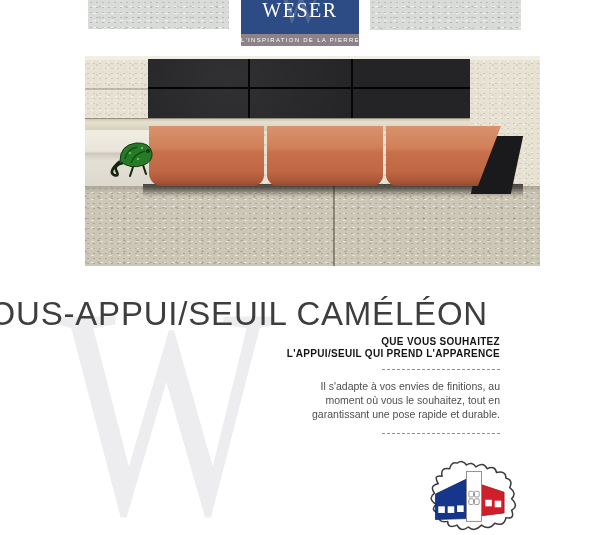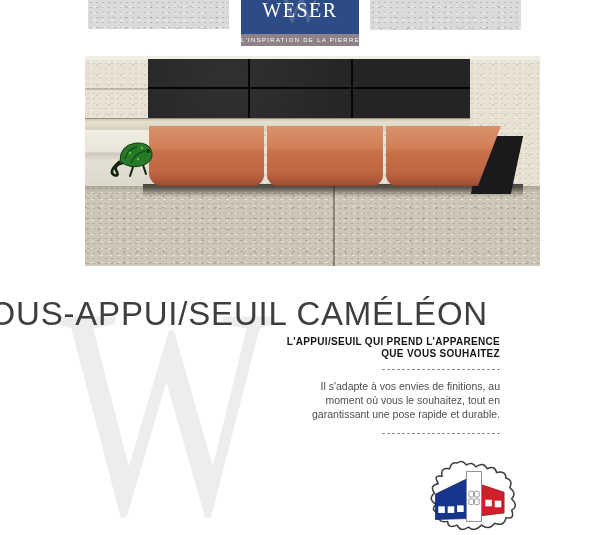--- a/index.html
+++ b/index.html
@@ -176,22 +176,22 @@
       <circle cx="35" cy="27" r="1.2" fill="#5ec24a"></circle>
       <circle cx="39" cy="16" r="1.2" fill="#5ec24a"></circle>
     </svg>
   </div>
 
   <div class="watermark-w">W</div>
 
   <h1 class="title">SOUS-APPUI/SEUIL CAMÉLÉON</h1>
 
   <div class="feature">
+    <div class="feature-heading">QUE VOUS SOUHAITEZ</div>
     <div class="feature-heading">L'APPUI/SEUIL QUI PREND L'APPARENCE</div>
-    <div class="feature-heading">QUE VOUS SOUHAITEZ</div>
     <div class="sep"></div>
     <div class="feature-body">Il s'adapte à vos envies de finitions, au moment où vous le souhaitez, tout en garantissant une pose rapide et durable.</div>
     <div class="sep sep2"></div>
   </div>
 
   <svg class="france" viewBox="0 0 100 78">
     <path d="M32,4 Q38,0 42,6 Q48,2 52,8 Q60,2 64,10 Q72,6 74,14 Q84,12 84,20 Q92,22 88,30 Q96,36 90,42 Q98,50 90,54 Q94,64 84,62 Q82,72 72,68 Q66,76 58,70 Q50,78 44,72 Q36,78 32,70 Q22,74 22,66 Q10,68 14,58 Q2,54 10,48 Q0,42 8,36 Q2,28 12,26 Q6,16 16,18 Q14,8 24,10 Q26,2 32,4 Z" fill="#ffffff" stroke="#3c3c3c" stroke-width="1.6" stroke-linejoin="round"></path>
     <polygon points="9,37 42,21 42,63 9,64" fill="#16368c" stroke="#10265f" stroke-width="0.8"></polygon>
     <rect x="12" y="50" width="7" height="7" fill="#ffffff"></rect>
     <rect x="22" y="50" width="7" height="7" fill="#ffffff"></rect>

